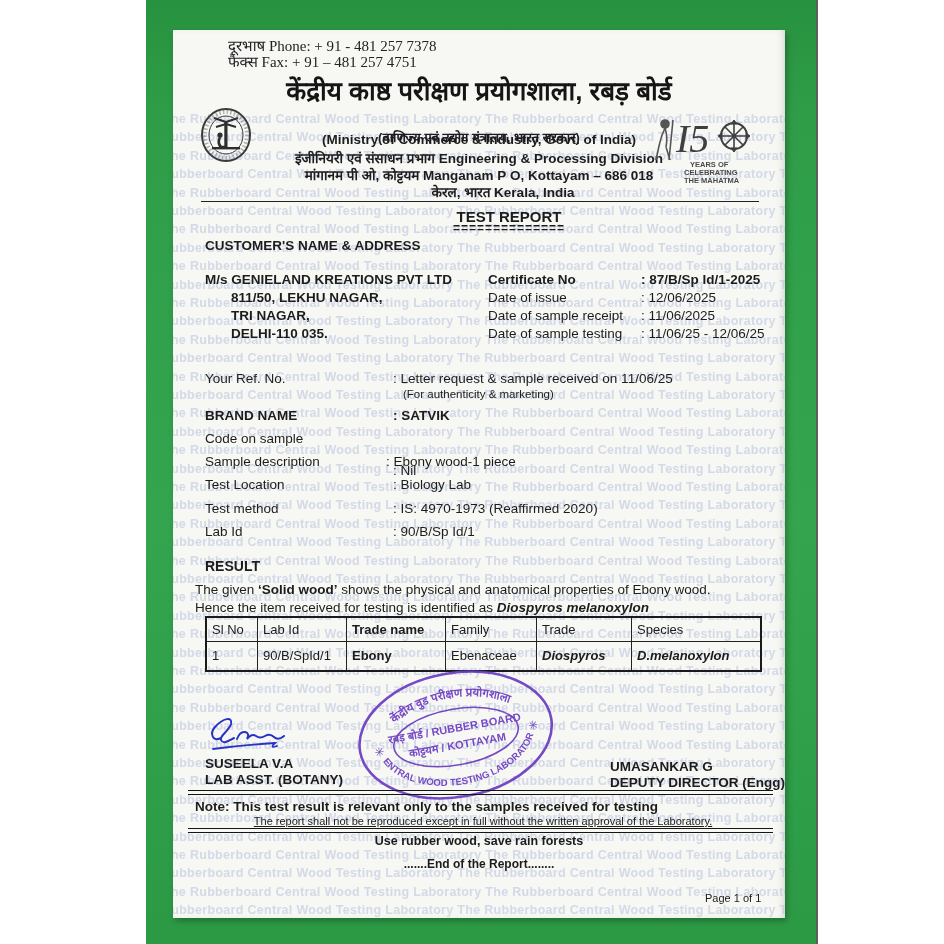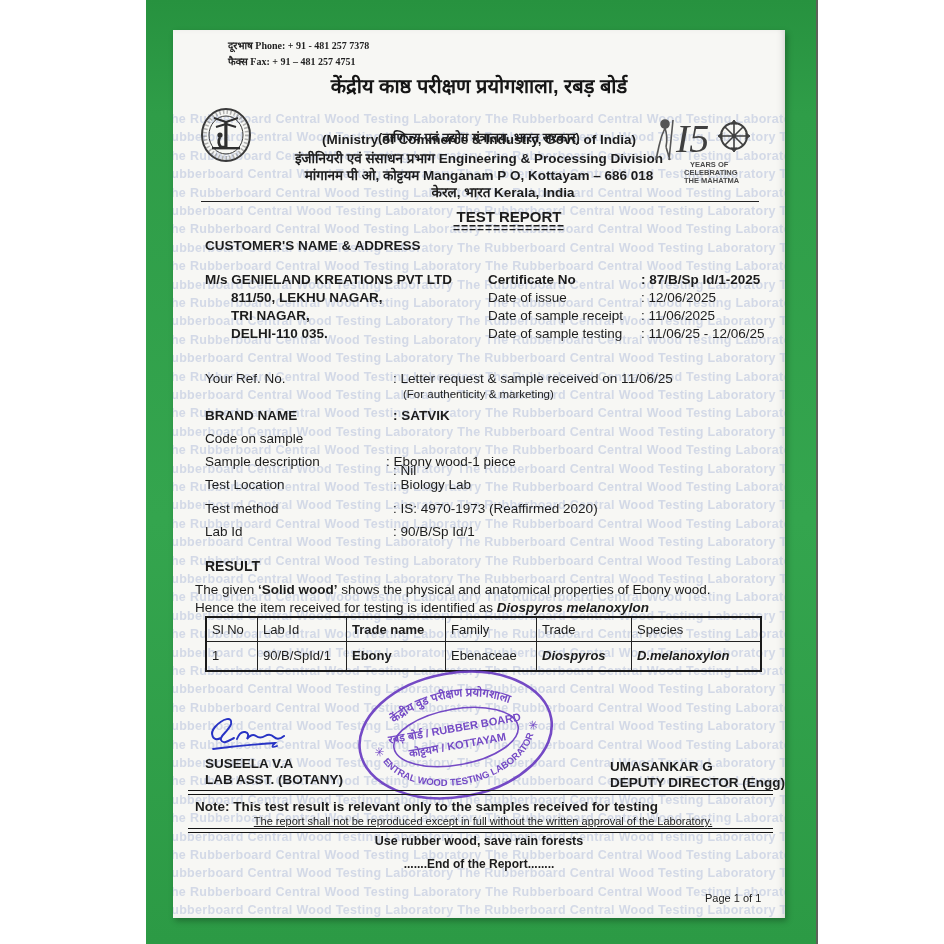--- a/index.html
+++ b/index.html
@@ -19,23 +19,23 @@
   .page{
     left:27px;top:30px;width:612px;height:888px;background:#f7f7f4;
     box-shadow:2px 3px 6px rgba(0,0,0,0.28), inset -5px 0 10px -6px rgba(0,0,0,0.25);
     overflow:hidden;
   }
   .wm-row{position:absolute;white-space:nowrap;font-size:12.5px;font-weight:bold;
     color:rgba(183,193,221,0.55);letter-spacing:.3px;filter:blur(.4px);pointer-events:none;}
   .serif{font-family:"Liberation Serif","DejaVu Serif","DejaVu Sans",serif;}
   .b{font-weight:bold;}
   .ctr{text-align:center;left:0;width:612px;}
-  .contact{font-size:10px;line-height:16px;color:#222;font-weight:bold;}
+  .contact{font-size:15px;line-height:16px;color:#222;}
   .u{text-decoration:underline;}
-  .title-hi{font-size:20px;font-weight:bold;color:#151515;}
+  .title-hi{font-size:26px;font-weight:bold;color:#151515;}
   .title-en{font-size:14.5px;font-weight:bold;letter-spacing:.2px;}
   .sub-hi{font-size:13px;font-weight:bold;}
   .sub-en{font-size:13.5px;font-weight:bold;}
   .hr{height:0;border-top:1.6px solid #222;}
   .body-txt{font-size:13.5px;}
   .small-note{font-size:11.5px;}
   .dbl{height:3px;border-top:1.8px solid #151515;border-bottom:1.8px solid #151515;}
   table.res{border-collapse:collapse;font-size:13px;}
   table.res td{border:1.4px solid #222;padding:2px 5px;vertical-align:middle;background:transparent;}
   table.res{border:2px solid #1a1a1a;}

